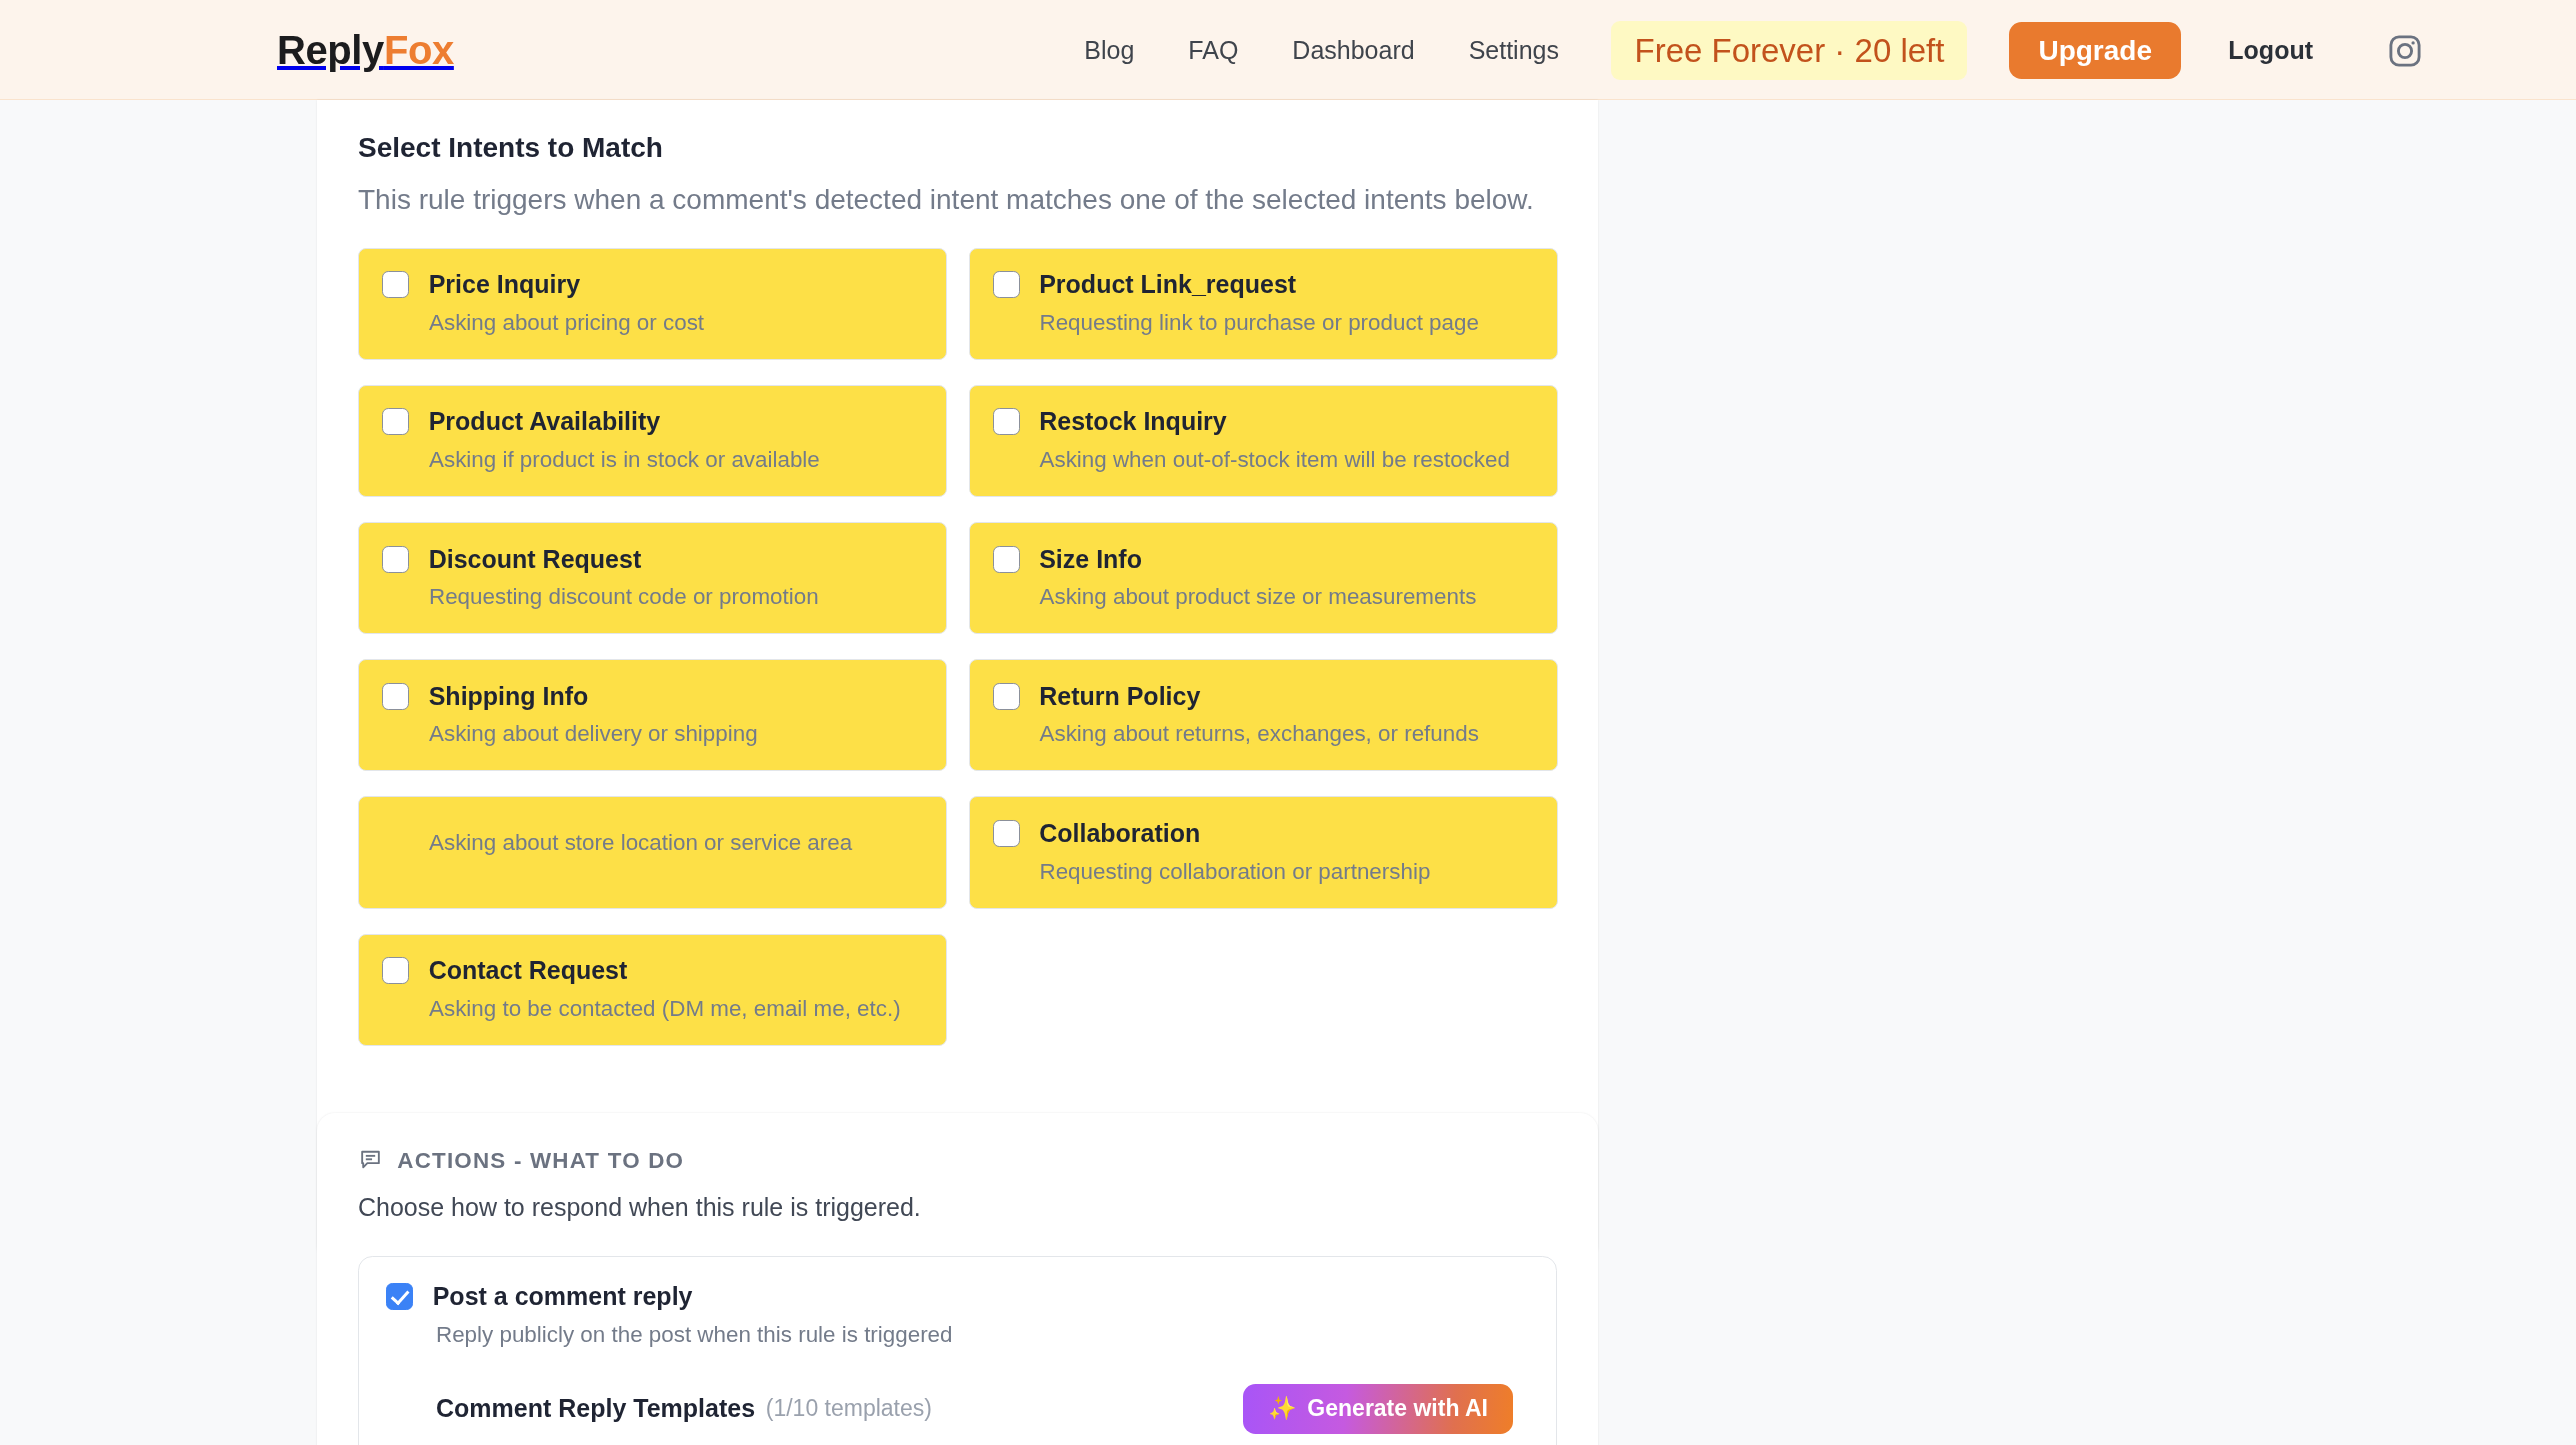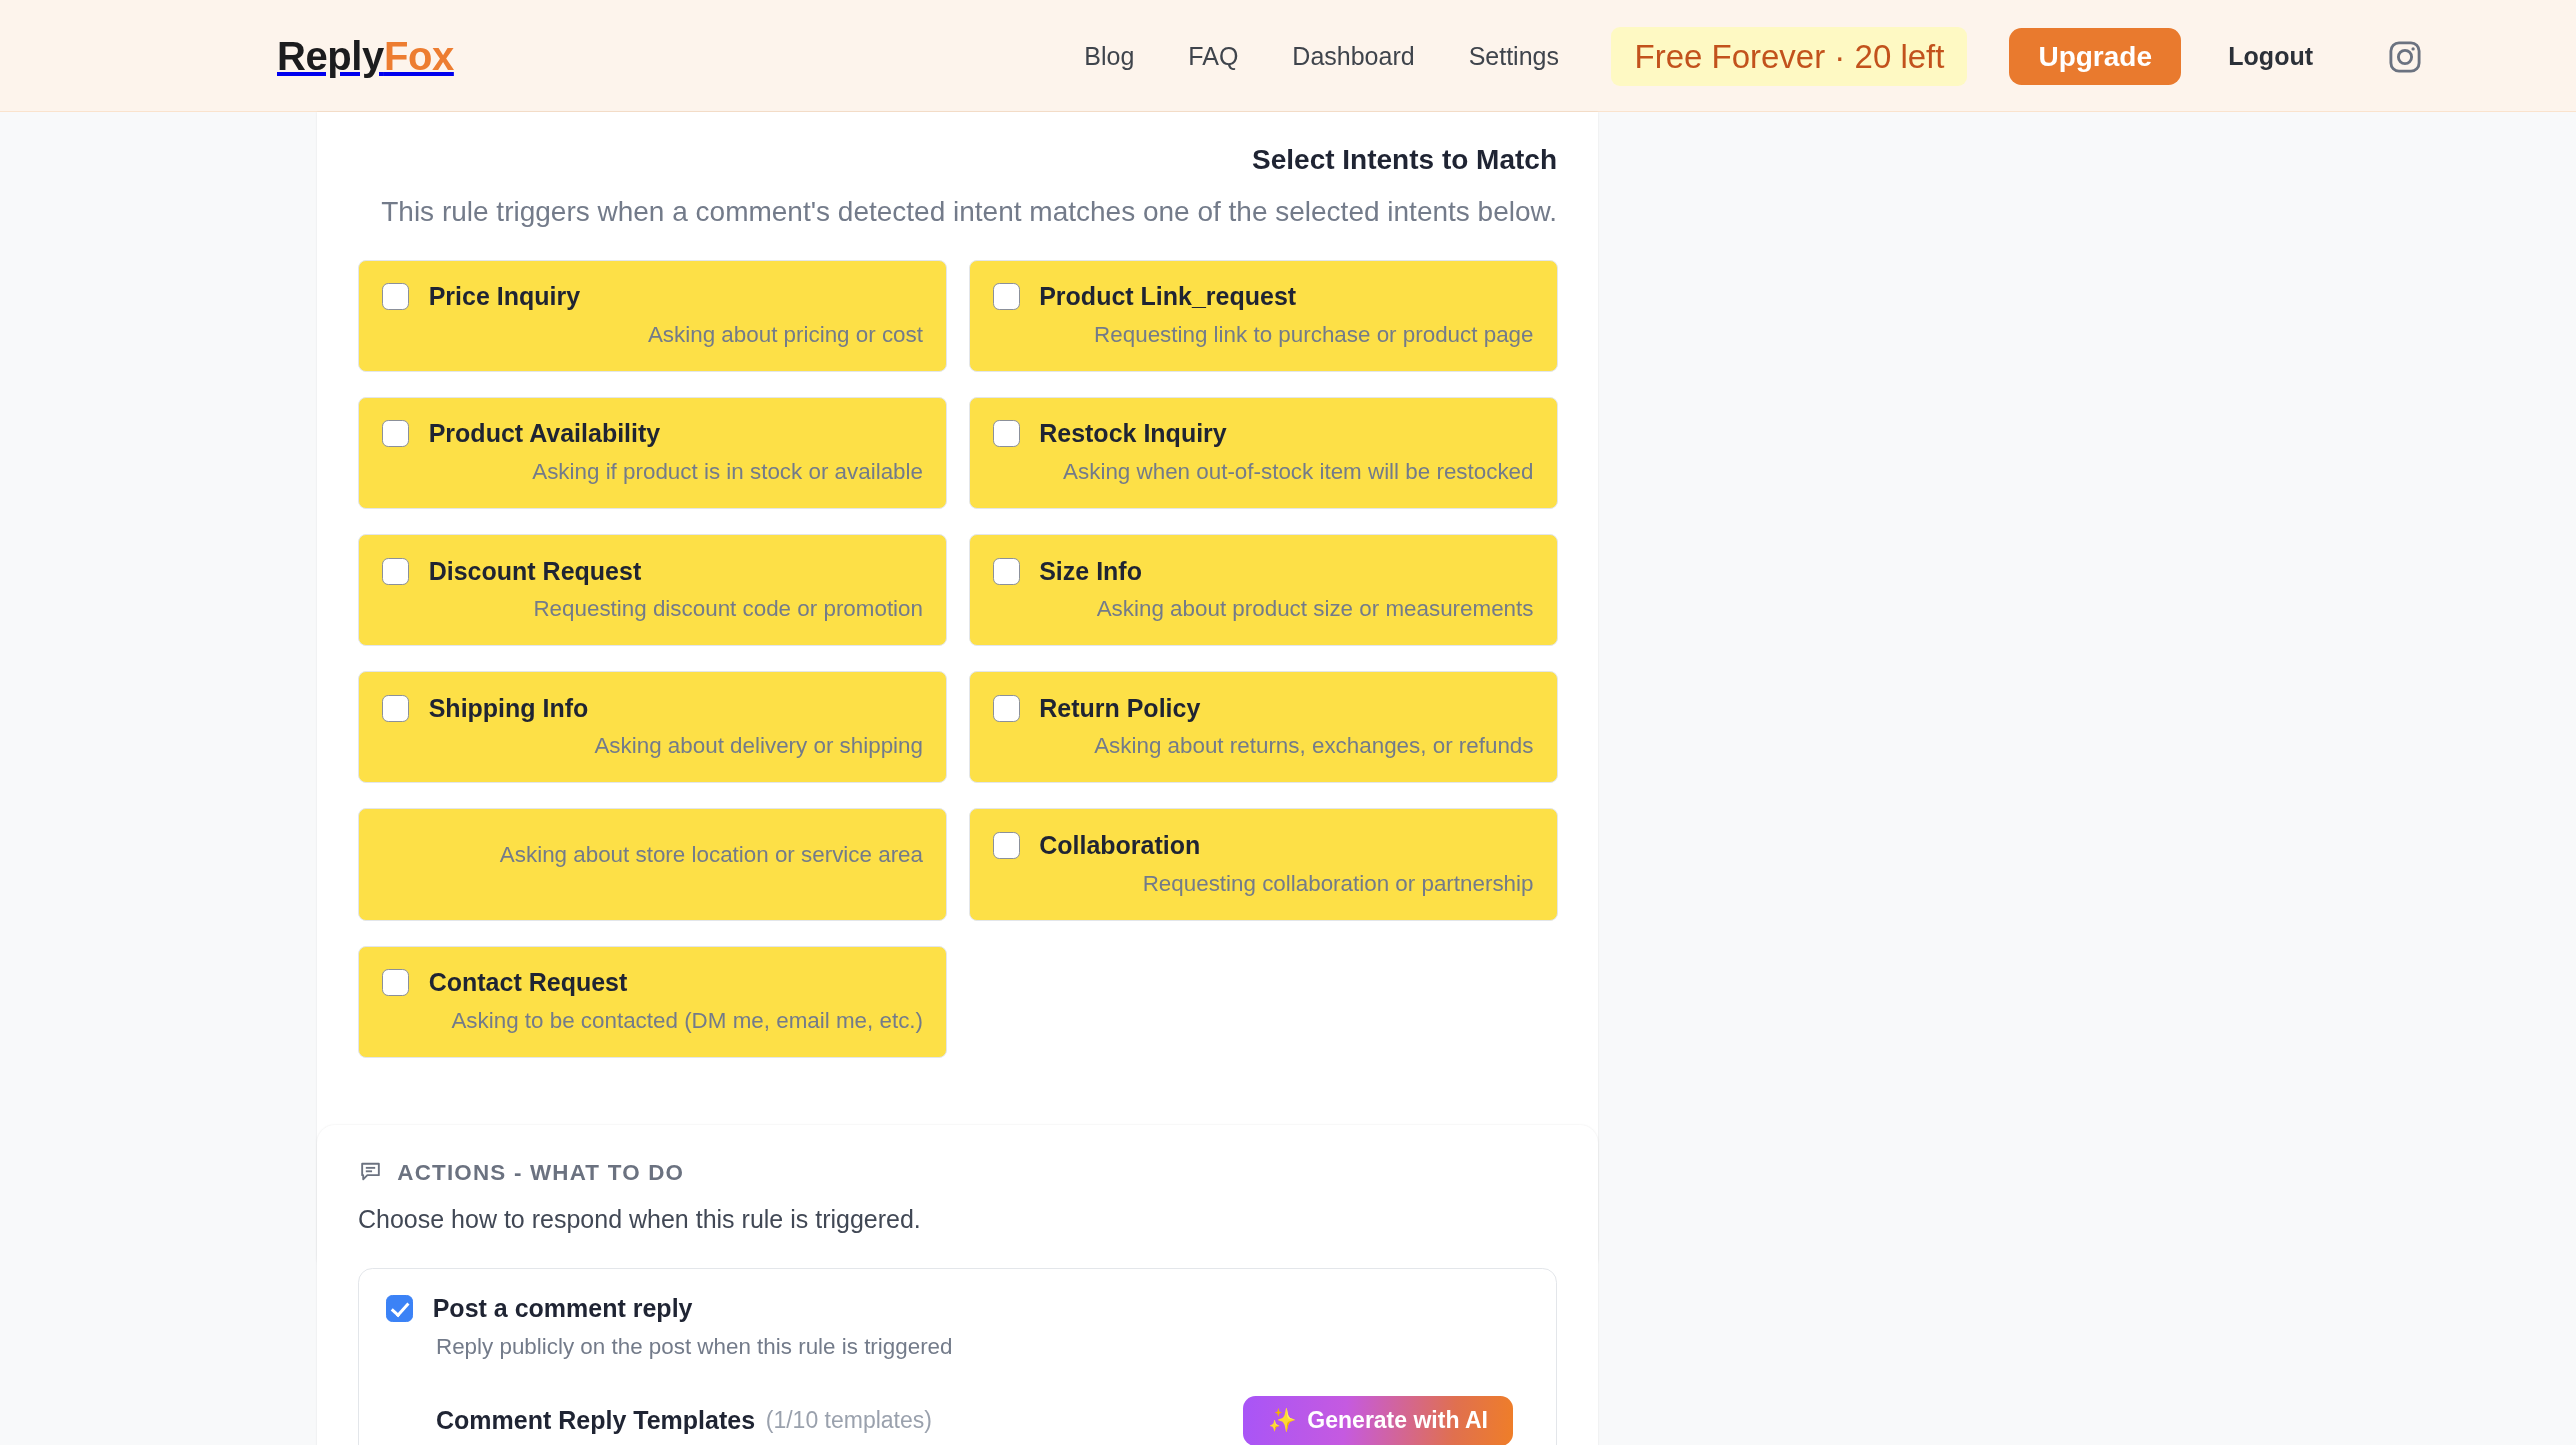--- a/index.html
+++ b/index.html
@@ -12,21 +12,21 @@
 
   body {
     font-family: "Liberation Sans", sans-serif;
     background: #f8f9fa;
     color: #1f2937;
     -webkit-font-smoothing: antialiased;
   }
 
   
   .site-header {
-    height: 112px;
+    height: 100px;
     background: #fdf4ec;
     border-bottom: 1.8px solid #fae3cd;
     display: flex;
     align-items: center;
     padding: 2px 152px 0 277px;
     position: relative;
   }
 
   .brand {
     font-size: 40px;
@@ -108,21 +108,20 @@
     background: #ffffff;
     border-radius: 18px;
     box-shadow: 0 0.9px 2.7px rgba(16,24,40,0.06), 0 0.9px 1.8px rgba(16,24,40,0.04);
   }
 
   .panel-intents {
     top: 0px;
     height: 1162px;
     border-radius: 0 0 18px 18px;
     padding: 0 41px;
-    text-align: right;
   }
 
   .panel-actions {
     top: 1013px;
     min-height: 433px;
     border-radius: 18px;
     padding: 0 41px;
   }
 
   .section-title {

